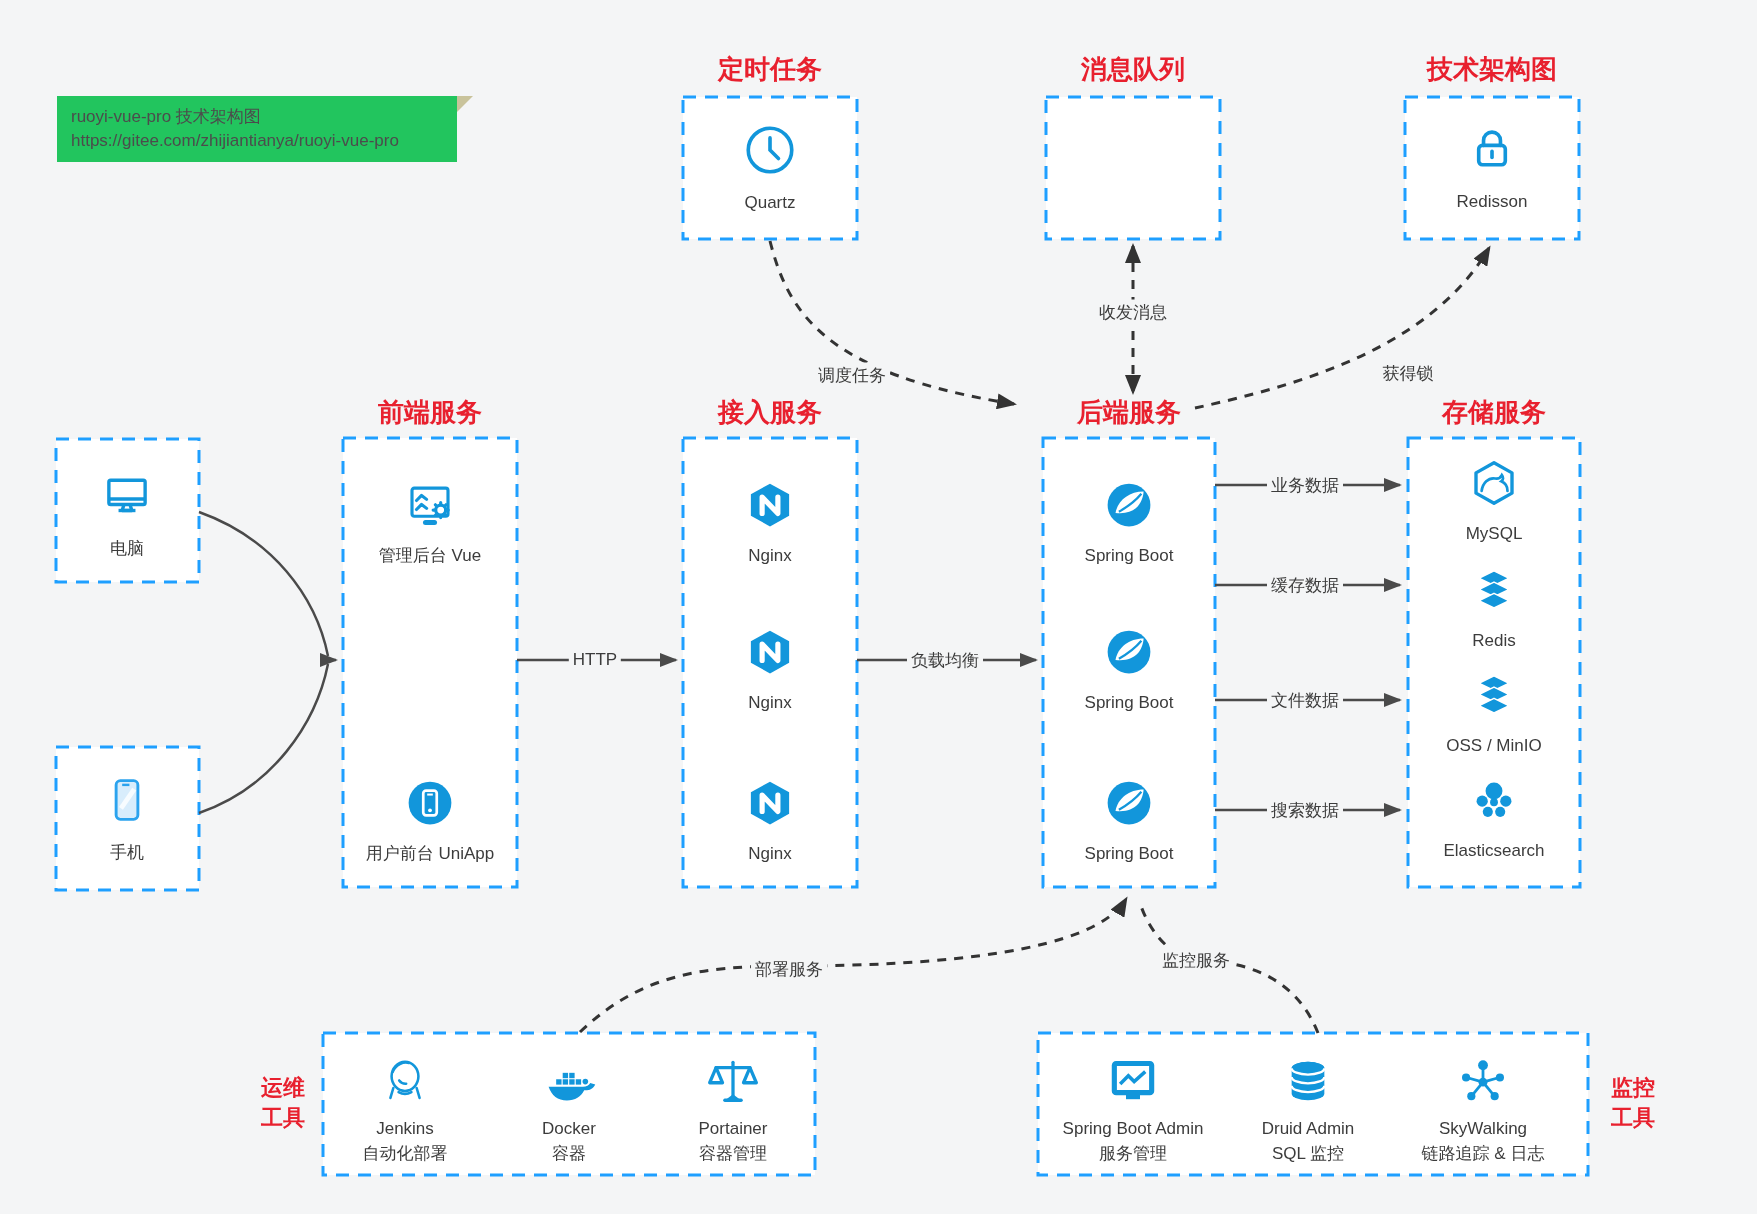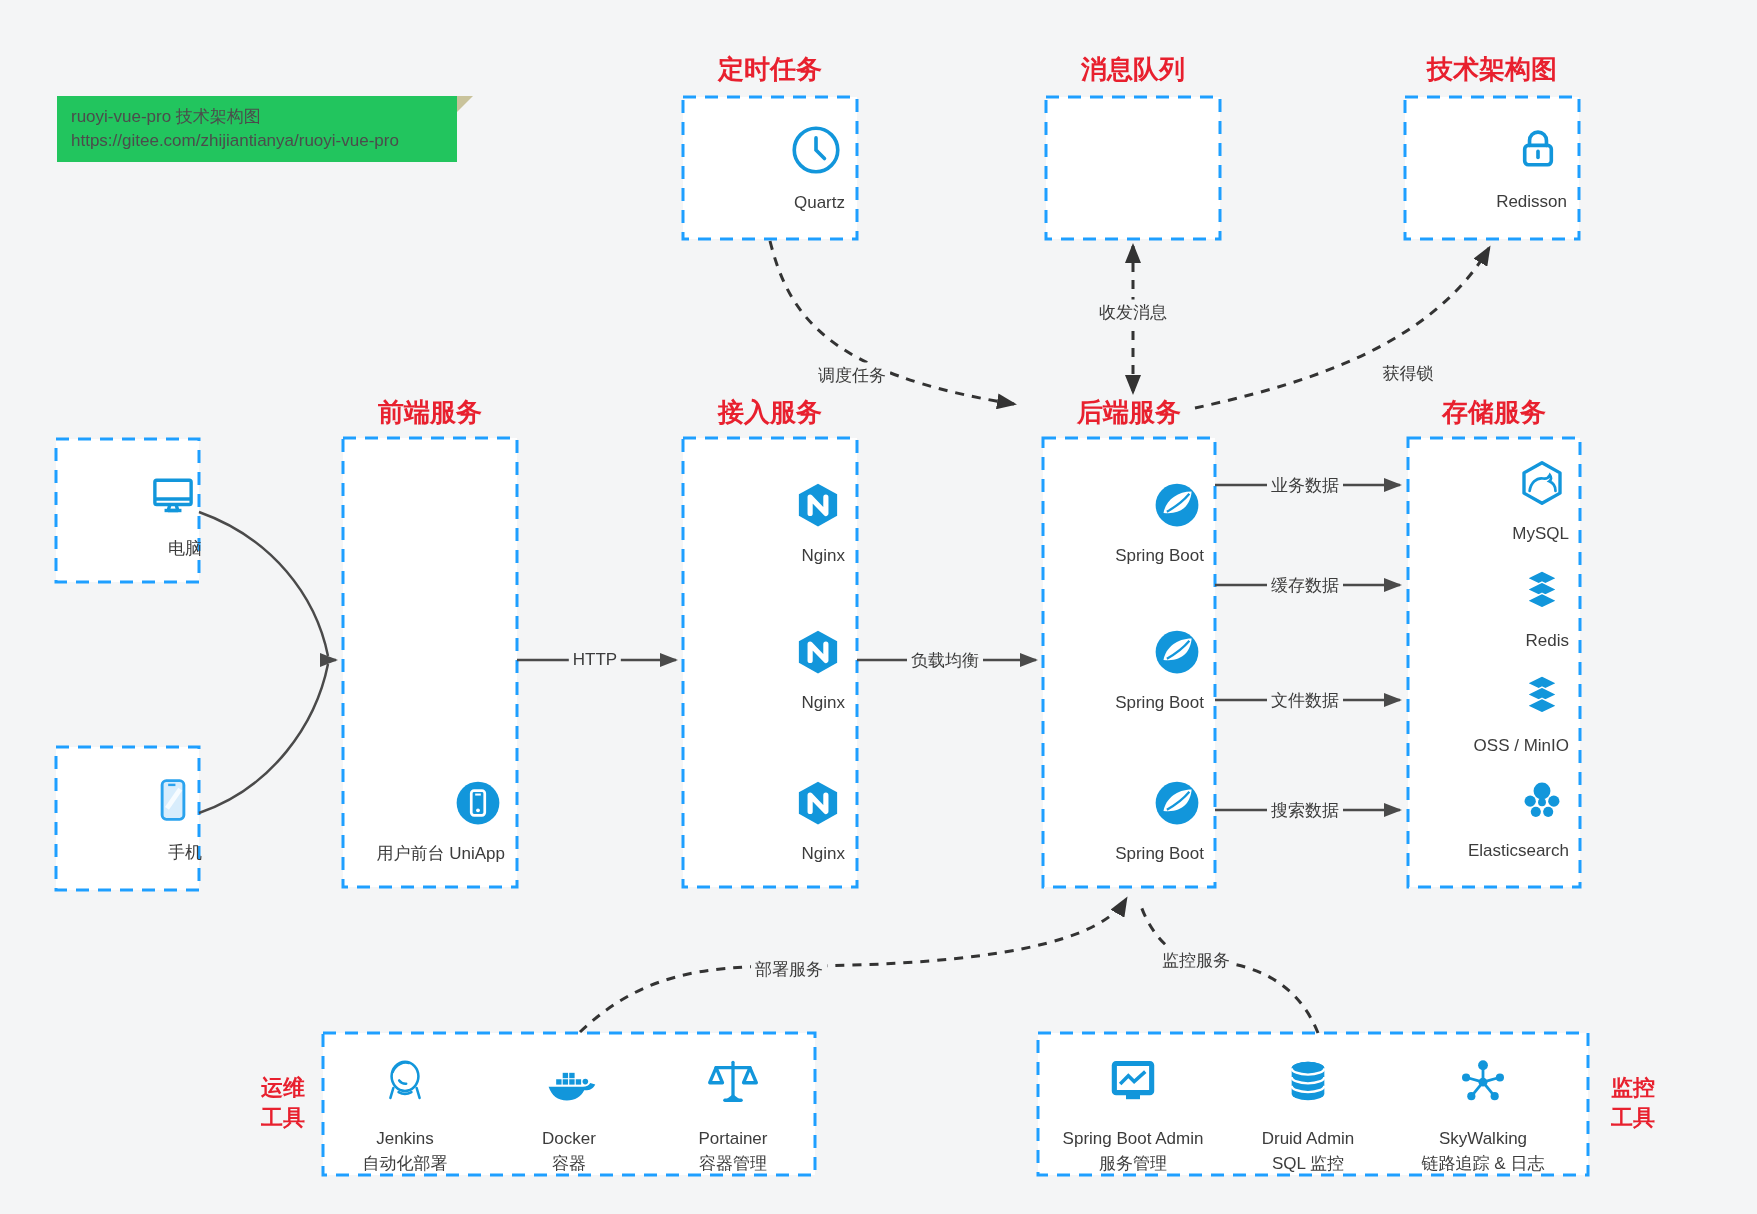--- a/index.html
+++ b/index.html
@@ -1,21 +1,21 @@
 <!DOCTYPE html>
 <html><head>
 <meta charset="utf-8">
 <style>
   html,body{margin:0;padding:0;background:#f4f5f6;}
   .stage{position:relative;width:1757px;height:1214px;background:#f4f5f6;
          font-family:"Liberation Sans",sans-serif;color:#3f3f3f;overflow:hidden;}
   .layer{position:absolute;left:0;top:0;}
-  .node{position:absolute;display:flex;flex-direction:column;align-items:flex-end;gap:13px;width:150px;text-align:center;}
+  .node{position:absolute;display:flex;flex-direction:column;align-items:center;gap:13px;width:150px;text-align:center;}
   .node .lbl{font-size:17px;line-height:22px;color:#3c3c3c;white-space:nowrap;}
-  .node2{position:absolute;display:flex;flex-direction:column;align-items:center;gap:17px;width:170px;text-align:center;}
+  .node2{position:absolute;display:flex;flex-direction:column;align-items:center;gap:7px;width:170px;text-align:center;}
   .node2 .lbl{font-size:17px;color:#3c3c3c;white-space:nowrap;}
   .node2 .lbl div{line-height:25px;}
   .col-title{position:absolute;width:180px;text-align:center;font-size:26px;font-weight:bold;color:#e8202e;transform:translateX(-50%);white-space:nowrap;}
   .edge-label{position:absolute;transform:translate(-50%,-50%);font-size:17px;color:#3c3c3c;background:#f4f5f6;padding:1px 4px;white-space:nowrap;}
   .side-label{position:absolute;width:84px;text-align:center;font-size:22px;font-weight:bold;color:#e8202e;line-height:30px;transform:translateX(-50%);}
   .note{position:absolute;left:57px;top:96px;width:372px;background:#22c55e;padding:9px 14px;font-size:17px;line-height:24px;color:#4c4c4c;}
   .note-fold{position:absolute;left:100%;top:0;width:0;height:0;border-top:16px solid #c9c39b;border-right:16px solid transparent;}
   svg{display:block;}
 </style>
 </head>
@@ -121,20 +121,33 @@
 
   <div class="node" style="left:52px;top:771px">
     <svg width="58" height="58" viewBox="0 0 48 48">
       <rect x="15" y="8" width="18" height="32" rx="3.5" fill="#d8edfc" stroke="#2ba3ee" stroke-width="2.4"></rect>
       <path d="M19 31 L30 15" stroke="#ffffff" stroke-width="4" opacity="0.8" fill="none"></path>
       <line x1="20" y1="11.5" x2="26" y2="11.5" stroke="#2ba3ee" stroke-width="2"></line>
     </svg>
     <div class="lbl">手机</div>
   </div>
 
+  <div class="node" style="left:355px;top:478px">
+    <svg width="54" height="54" viewBox="0 0 48 48">
+      <g fill="none" stroke="#1296db" stroke-width="2.8" stroke-linecap="round" stroke-linejoin="round">
+        <rect x="8" y="9" width="32" height="25" rx="2"></rect>
+        <path d="M12 20 l4.5 -4.5 4.5 3.5"></path>
+        <path d="M12 28 l4.5 -4.5 4.5 3.5"></path>
+        <circle cx="33.5" cy="28.5" r="4.4"></circle>
+        <path d="M33.5 21.8 v2 M33.5 33.2 v2 M26.8 28.5 h2 M38.2 28.5 h2 M28.8 23.8 l1.4 1.4 M36.8 31.8 l1.4 1.4 M38.2 23.8 l-1.4 1.4 M30.2 31.8 l-1.4 1.4"></path>
+      </g>
+      <path d="M20 39.5 h8" stroke="#1296db" stroke-width="4.5" stroke-linecap="round"></path>
+    </svg>
+    <div class="lbl">管理后台 Vue</div>
+  </div>
 
 
   <div class="node" style="left:355px;top:776px">
     <svg width="54" height="54" viewBox="0 0 48 48">
       <circle cx="24" cy="24" r="19" fill="#1296db"></circle>
       <rect x="18" y="13" width="12" height="22" rx="2.5" fill="none" stroke="#ffffff" stroke-width="2.4"></rect>
       <line x1="21.5" y1="16.5" x2="26.5" y2="16.5" stroke="#ffffff" stroke-width="1.8"></line>
       <circle cx="24" cy="30.5" r="1.7" fill="#ffffff"></circle>
     </svg>
     <div class="lbl">用户前台 UniApp</div>

